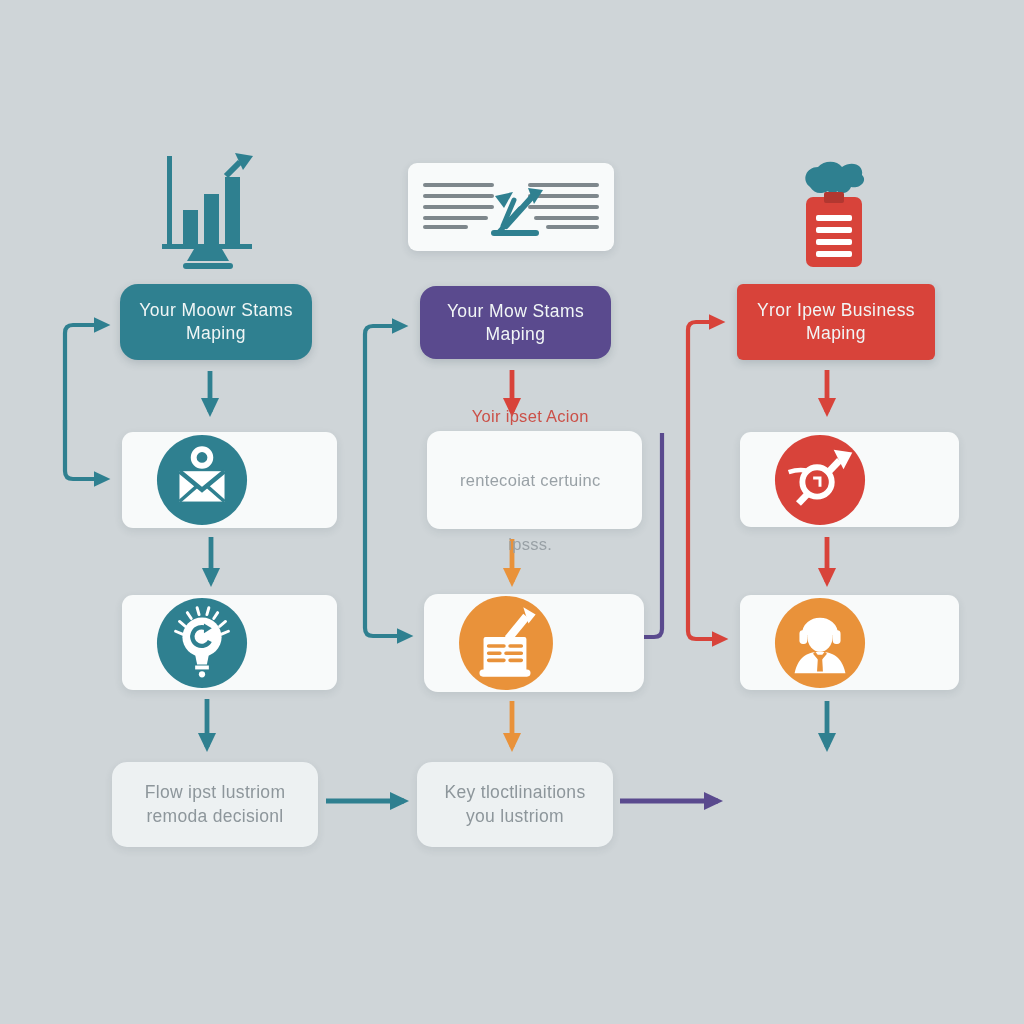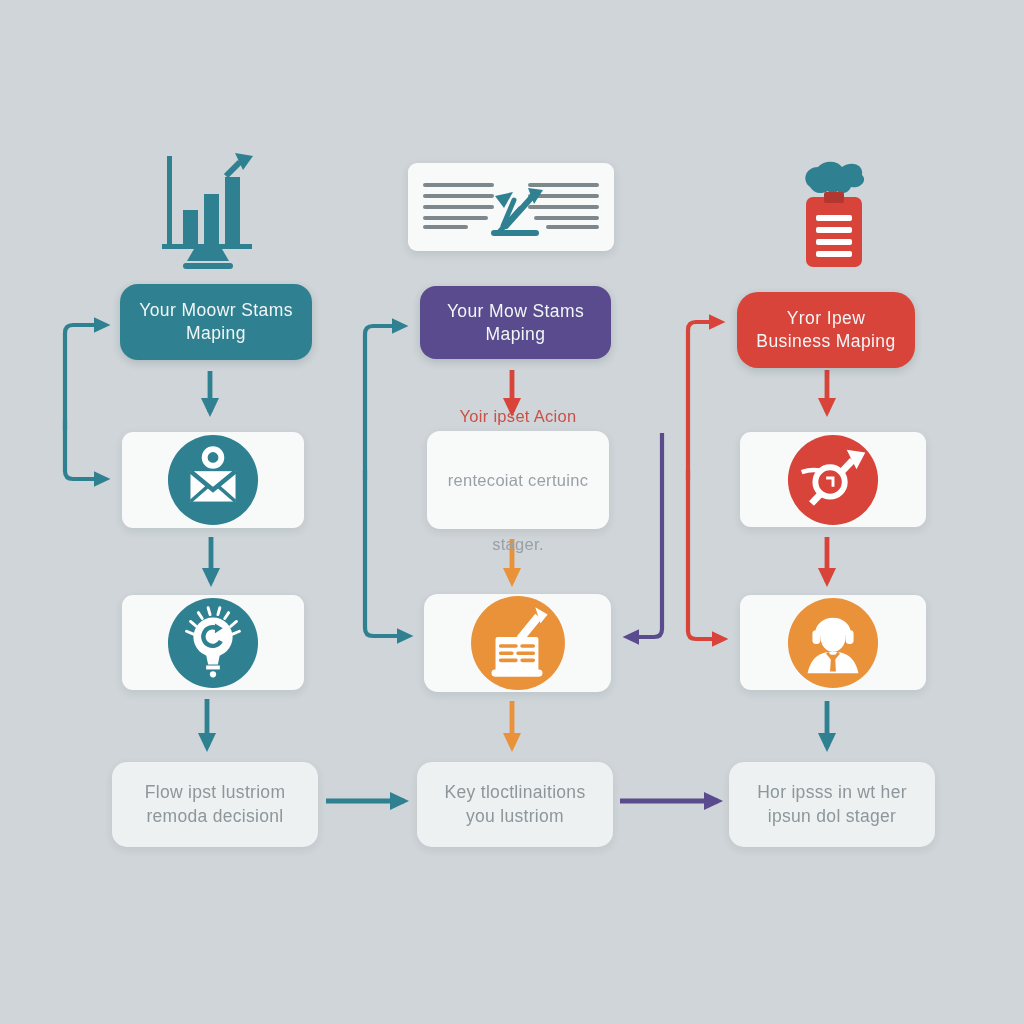--- a/index.html
+++ b/index.html
@@ -12,21 +12,21 @@
   #canvas{position:relative;width:1024px;height:1024px;background:var(--background);overflow:hidden;}
   .abs{position:absolute;}
   svg{display:block;}
   .header-box{position:absolute;display:flex;align-items:center;justify-content:center;
     color:#f1f6f6;font-size:17.5px;line-height:1.3;text-align:center;letter-spacing:.4px;
     box-shadow:0 3px 8px rgba(40,60,70,.18);}
   .hdr-teal{background:var(--teal);}
   .hdr-purple{background:var(--purple);}
   .hdr-red{background:var(--red);}
   .white-box{position:absolute;background:var(--card);border-radius:11px;
-    box-shadow:0 3px 9px rgba(40,60,70,.10);display:flex;align-items:center;justify-content:center;}
+    box-shadow:0 3px 9px rgba(40,60,70,.10);display:flex;align-items:center;padding-left:33px;}
   .note-box{position:absolute;background:var(--light_card);border-radius:15px;
     box-shadow:0 3px 9px rgba(40,60,70,.09);display:flex;align-items:center;justify-content:center;
     color:var(--muted_text);font-size:17.5px;line-height:1.35;text-align:center;letter-spacing:.3px;padding:18px 14px;box-sizing:border-box;}
   .step-text{text-align:center;font-size:16.5px;line-height:1.35;letter-spacing:.3px;}
   .step-text .l1{color:#cb5048;}
   .step-text .l2,.step-text .l3{color:#99a1a6;margin-top:42px;}
   .doc-card{position:absolute;background:var(--card);border-radius:9px;box-shadow:0 3px 9px rgba(40,60,70,.12);}
 </style>
 </head>
 <body>
@@ -126,39 +126,39 @@
       <rect x="19" y="93" width="36" height="6" rx="2"></rect>
     </g>
   </svg>
 
   <div class="header-box hdr-teal" style="left:120px;top:284px;width:192px;height:76px;border-radius:18px">
     <span style="padding:0 14px">Your Moowr Stams Maping</span>
   </div>
   <div class="header-box hdr-purple" style="left:420px;top:286px;width:191px;height:73px;border-radius:16px">
     <span style="padding:0 16px">Your Mow Stams Maping</span>
   </div>
-  <div class="header-box hdr-red" style="left:737px;top:292px;width:178px;height:76px;border-radius:21px">
+  <div class="header-box hdr-red" style="left:737px;top:284px;width:198px;height:76px;border-radius:6px">
     <span style="padding:0 14px">Yror Ipew Business Maping</span>
   </div>
 
   <div class="white-box" style="left:122px;top:432px;width:182px;height:96px">
     <svg width="94" height="94" viewBox="0 0 96 96">
       <circle cx="48" cy="48" r="46" fill="var(--teal)"></circle>
       <circle cx="48" cy="25" r="8.5" fill="none" stroke="#ffffff" stroke-width="6"></circle>
       <rect x="25" y="39" width="46" height="31" fill="#ffffff"></rect>
       <path d="M25 39 L48 58 L71 39" fill="none" stroke="var(--teal)" stroke-width="4.5"></path>
       <path d="M25 70 L42 55 M71 70 L54 55" stroke="var(--teal)" stroke-width="3.5"></path>
     </svg>
   </div>
 
   <div class="white-box" style="left:427px;top:431px;width:182px;height:98px;border-radius:13px">
     <div class="step-text">
       <div class="l1">Yoir ipset Acion</div>
       <div class="l2">rentecoiat certuinc</div>
-      <div class="l3">stager.</div>
+      <div class="l3">ipsss.</div>
     </div>
   </div>
 
   <div class="white-box" style="left:740px;top:432px;width:186px;height:95px">
     <svg width="94" height="94" viewBox="0 0 96 96">
       <circle cx="48" cy="48" r="46" fill="var(--red)"></circle>
       <path d="M26 72 L68 28" stroke="#ffffff" stroke-width="7"></path>
       <path d="M16 40 Q30 35 42 41" stroke="#ffffff" stroke-width="4.5" fill="none"></path>
       <polygon points="62,17 81,20 72,37" fill="#ffffff"></polygon>
       <circle cx="45" cy="50" r="15" fill="var(--red)" stroke="#ffffff" stroke-width="6"></circle>
@@ -215,17 +215,14 @@
       <path d="M42 58 L48 65 L54 58" stroke="var(--orange)" stroke-width="3" fill="none"></path>
     </svg>
   </div>
 
   <div class="note-box" style="left:112px;top:762px;width:206px;height:85px">
     <span>Flow ipst lustriom remoda decisionl</span>
   </div>
   <div class="note-box" style="left:417px;top:762px;width:196px;height:85px">
     <span>Key tloctlinaitions you lustriom</span>
   </div>
-  <div class="note-box" style="left:729px;top:762px;width:206px;height:85px">
-    <span>Hor ipsss in wt her ipsun dol stager</span>
-  </div>
 
 </div>
 
 </body></html>

